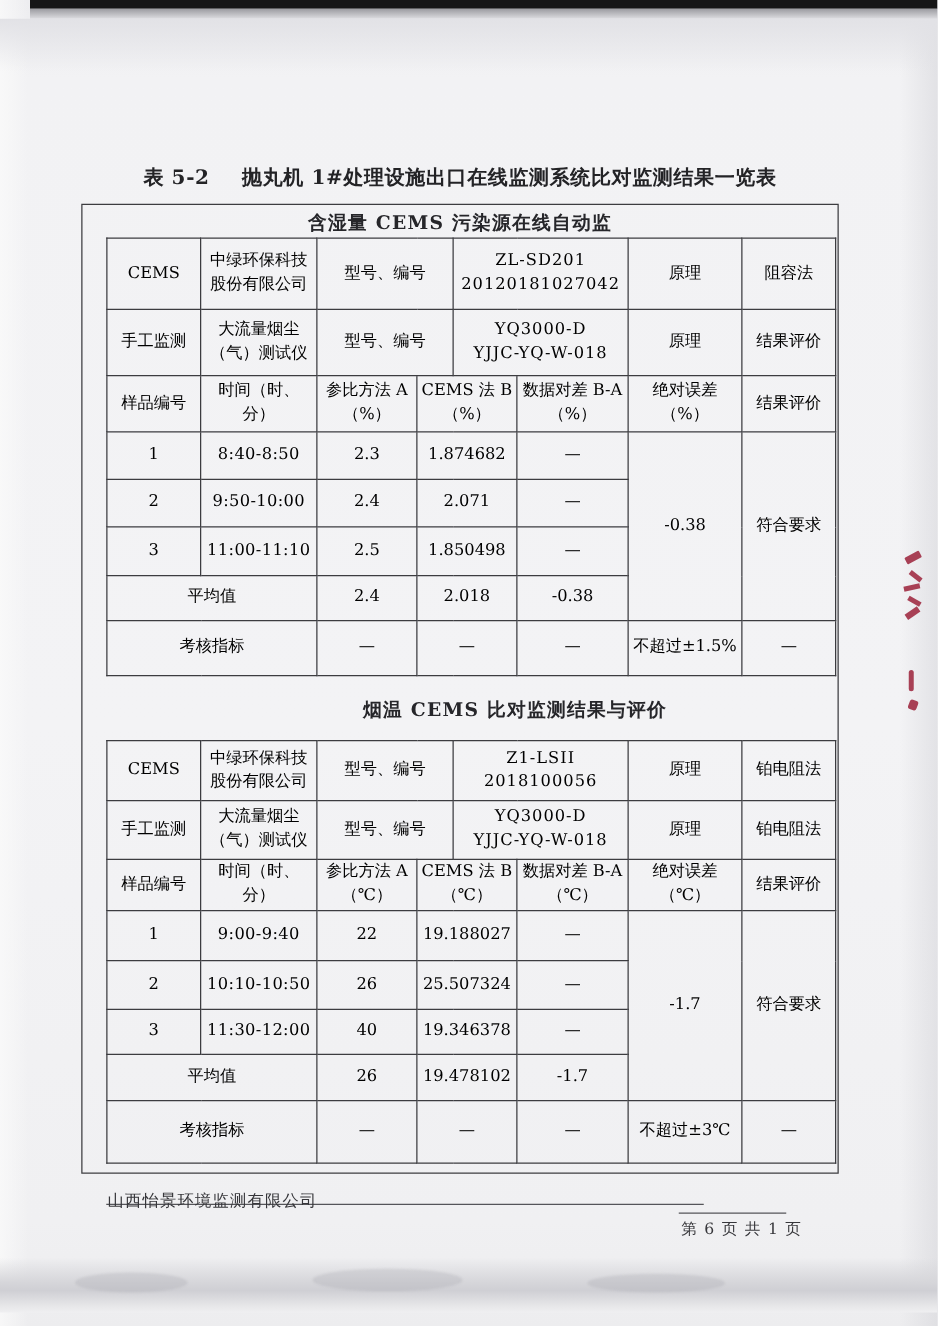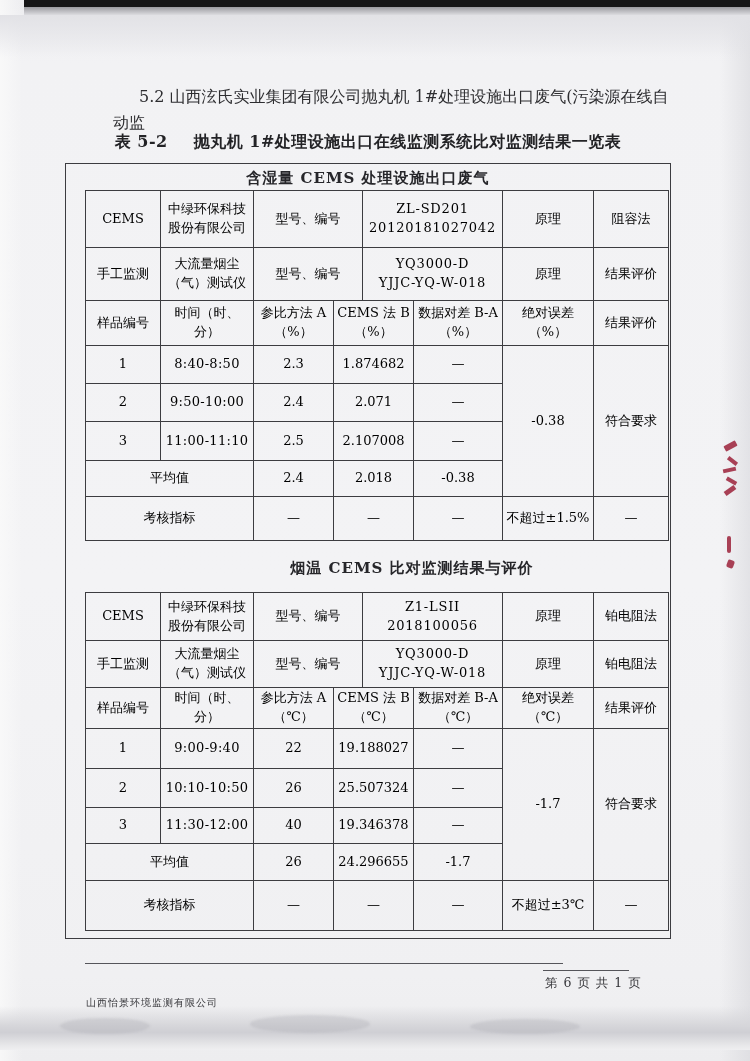--- a/index.html
+++ b/index.html
@@ -50,47 +50,46 @@
   .r1{left:724px;top:443px;width:13px;height:6px;transform:rotate(-28deg);border-radius:1px;}
   .r2a{left:727px;top:459px;width:11px;height:4px;transform:rotate(38deg);}
   .r2b{left:723px;top:468px;width:13px;height:4px;transform:rotate(-12deg);}
   .r3a{left:726px;top:479px;width:11px;height:4px;transform:rotate(30deg);}
   .r3b{left:724px;top:488px;width:12px;height:5px;transform:rotate(-35deg);}
   .r4{left:727px;top:536px;width:4px;height:17px;border-radius:2px;}
   .r5{left:727px;top:560px;width:7px;height:8px;border-radius:2px;transform:rotate(20deg);}
 
   
   .foot-line{position:absolute;left:85px;top:963px;width:478px;height:1px;background:#55555a;}
-  .foot-company{position:absolute;left:86px;top:996px;font-size:10px;color:#36363a;letter-spacing:1px;}
+  .foot-company{position:absolute;left:86px;top:952px;font-size:13px;color:#36363a;letter-spacing:1px;}
   .foot-page-line{position:absolute;left:543px;top:970px;width:86px;height:1px;background:#55555a;}
   .foot-page{position:absolute;left:545px;top:975px;font-size:12.5px;color:#36363a;letter-spacing:1px;}
 </style>
 </head>
 <body>
 
 <div class="paper"></div>
 <div class="edge-top"></div>
 <div class="edge-top2"></div>
 <div class="top-shade"></div>
 <div class="bottom-shade"></div>
 <div class="bottom-blob" style="left:60px;top:1018px;width:90px;height:16px;"></div>
 <div class="bottom-blob" style="left:250px;top:1015px;width:120px;height:18px;"></div>
 <div class="bottom-blob" style="left:470px;top:1019px;width:110px;height:15px;"></div>
 
 <div class="para">
-  <div class="ind">5.2 山西泫氏实业集团有限公司抛丸机 1#处理设施出口废气(污染源在线自动监</div>
 </div>
 
 <div class="caption">
   <span class="lbl">表 5-2</span><span>抛丸机 1#处理设施出口在线监测系统比对监测结果一览表</span>
 </div>
 
 <div class="frame"></div>
 
-<div class="ttitle" style="top:169px;">含湿量 CEMS 处理设施出口废气</div>
+<div class="ttitle" style="top:169px;">含湿量 CEMS 污染源在线自动监</div>
 
 <table class="grid" style="left:85px;top:190px;">
   <colgroup>
     <col style="width:75px">
       <col style="width:93px">
       <col style="width:80px">
       <col style="width:29px">
     <col style="width:51px">
       <col style="width:89px">
       <col style="width:91px">
@@ -143,21 +142,21 @@
     <td>2</td>
     <td class="time">9:50-10:00</td>
     <td>2.4</td>
     <td colspan="2">2.071</td>
     <td class="dash">—</td>
   </tr>
   <tr style="height:39px">
     <td>3</td>
     <td class="time">11:00-11:10</td>
     <td>2.5</td>
-    <td colspan="2">2.107008</td>
+    <td colspan="2">1.850498</td>
     <td class="dash">—</td>
   </tr>
   <tr style="height:36px">
     <td colspan="2">平均值</td>
     <td>2.4</td>
     <td colspan="2">2.018</td>
     <td>-0.38</td>
   </tr>
   <tr style="height:44px">
     <td colspan="2">考核指标</td>
@@ -236,21 +235,21 @@
   <tr style="height:36px">
     <td>3</td>
     <td class="time">11:30-12:00</td>
     <td>40</td>
     <td colspan="2">19.346378</td>
     <td class="dash">—</td>
   </tr>
   <tr style="height:37px">
     <td colspan="2">平均值</td>
     <td>26</td>
-    <td colspan="2">24.296655</td>
+    <td colspan="2">19.478102</td>
     <td>-1.7</td>
   </tr>
   <tr style="height:50px">
     <td colspan="2">考核指标</td>
     <td class="dash">—</td>
     <td colspan="2" class="dash">—</td>
     <td class="dash">—</td>
     <td>不超过±3℃</td>
     <td class="dash">—</td>
   </tr>

